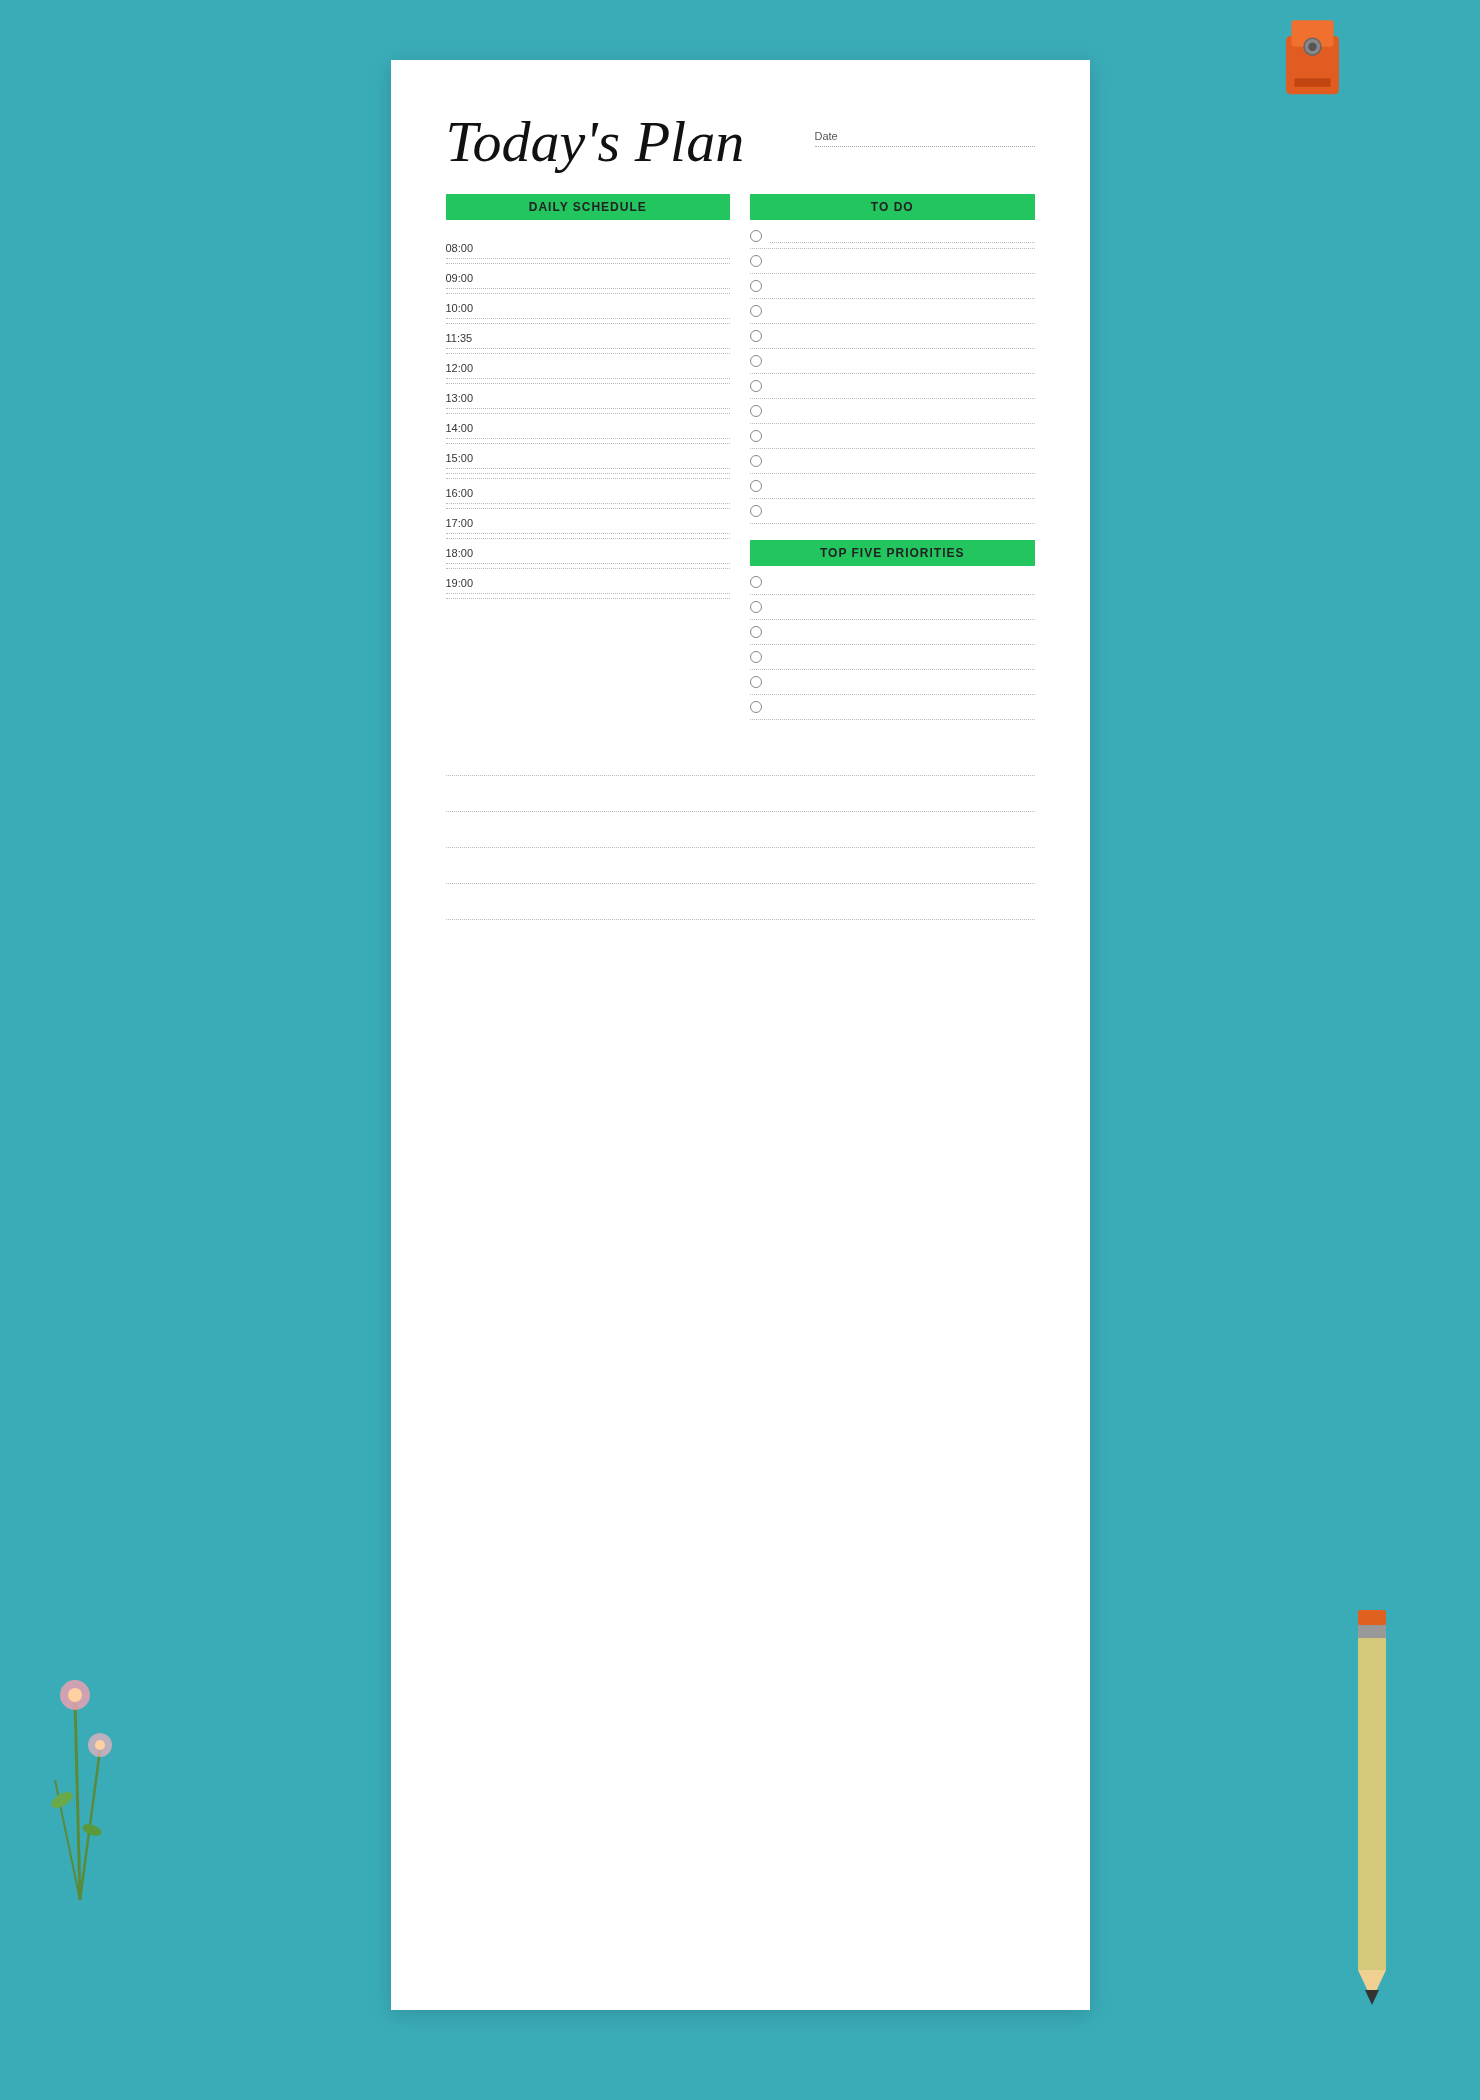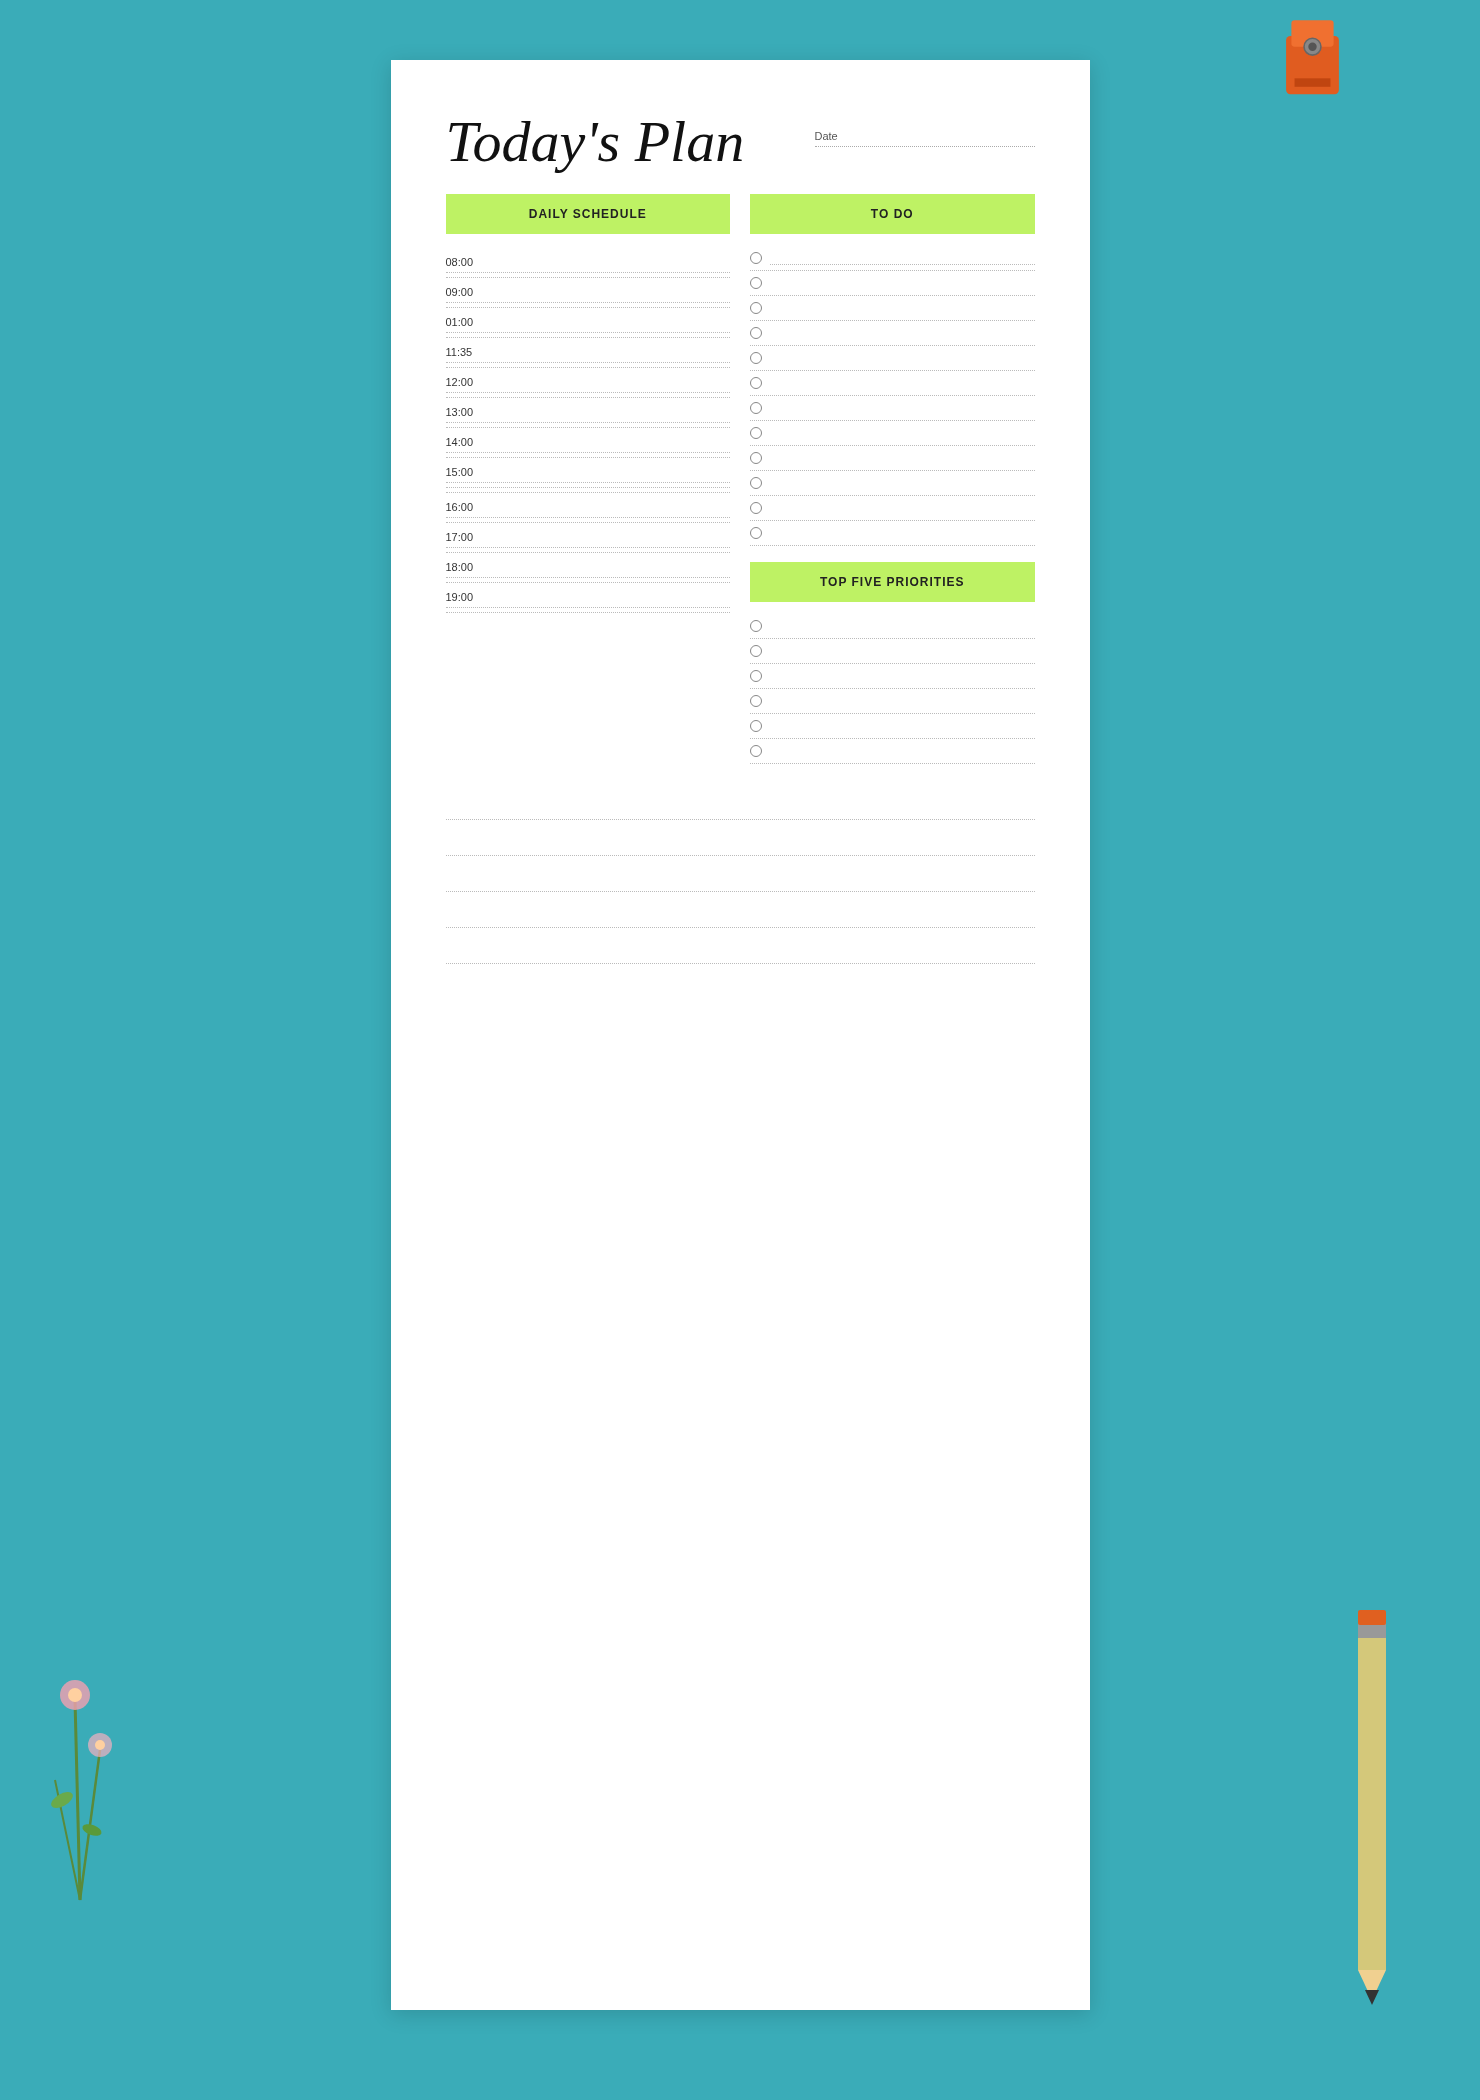--- a/index.html
+++ b/index.html
@@ -92,28 +92,28 @@
     .left-col {
       flex: 1;
     }
 
     .right-col {
       flex: 1;
     }
 
     
     .section-header {
-      background-color: #bef264;
+      background-color: #22c55e;
       text-align: center;
       font-size: 12px;
       font-weight: bold;
       letter-spacing: 1px;
-      padding: 13px 0;
+      padding: 6px 0;
       color: #222;
-      margin-bottom: 12px;
+      margin-bottom: 4px;
     }
 
     .todo-circle {
       width: 12px;
       height: 12px;
       border-radius: 50%;
       border: 1px solid #888;
       margin-right: 8px;
       flex-shrink: 0;
       background: white;
@@ -231,21 +231,21 @@
           <hr class="dot">
         </div>
 
         <div class="hour-block">
           <span class="hour-label">09:00</span>
           <hr class="dot">
           <hr class="dot">
         </div>
 
         <div class="hour-block">
-          <span class="hour-label">01:00</span>
+          <span class="hour-label">10:00</span>
           <hr class="dot">
           <hr class="dot">
         </div>
 
         <div class="hour-block">
           <span class="hour-label">11:35</span>
           <hr class="dot">
           <hr class="dot">
         </div>
 

